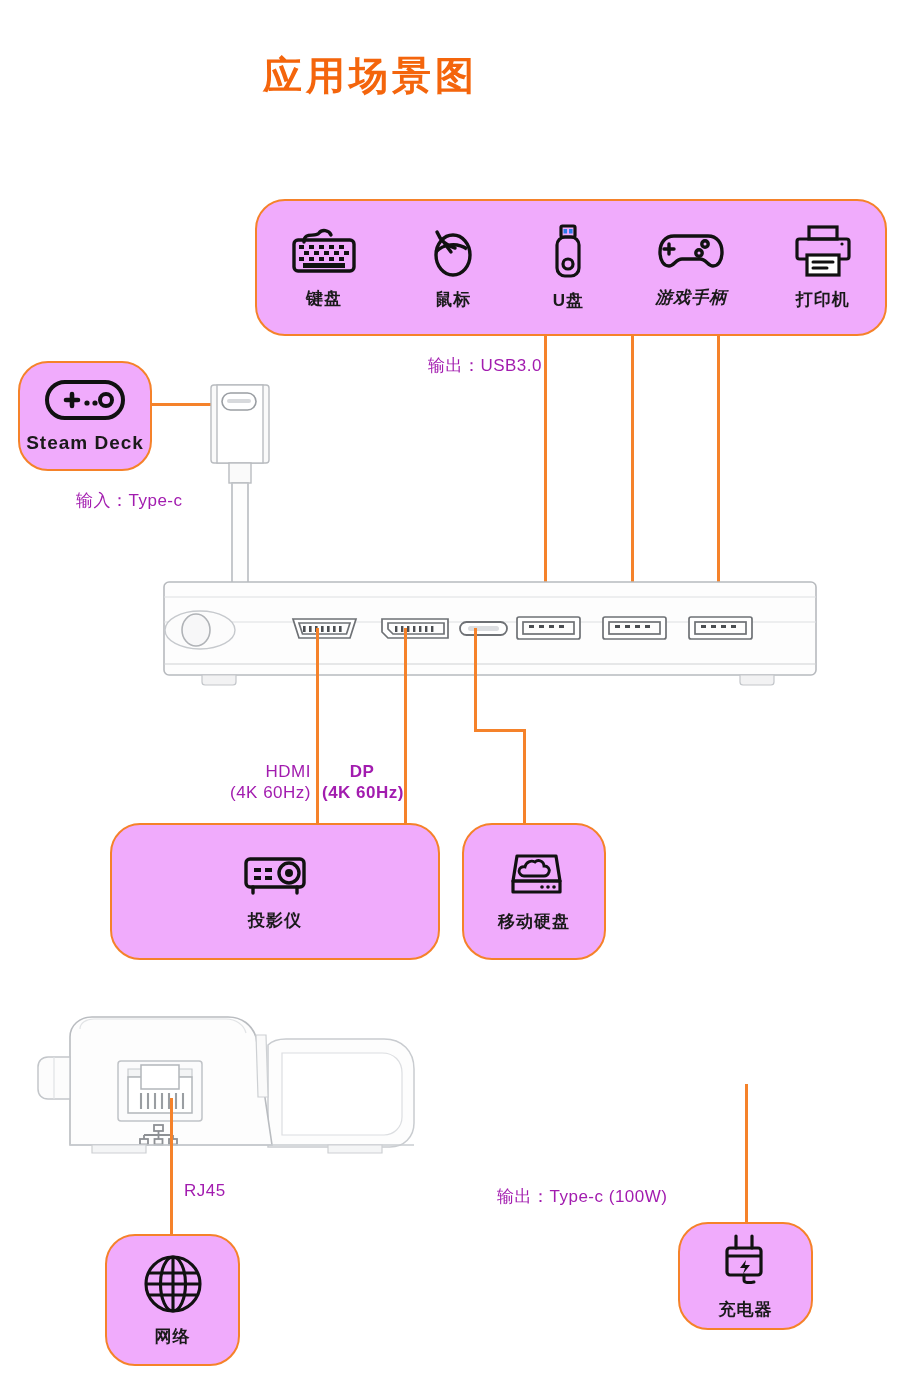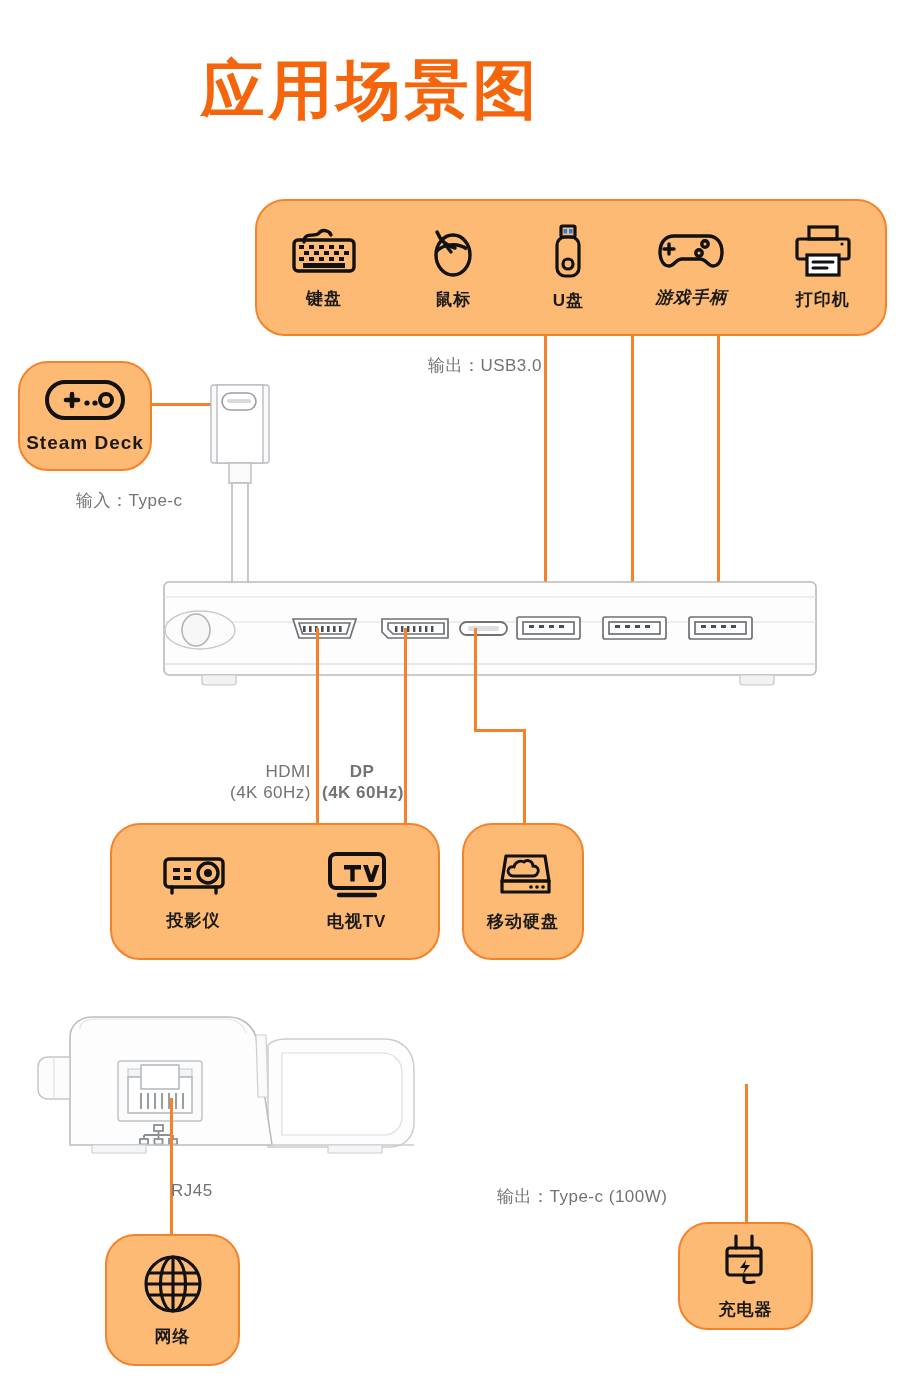--- a/index.html
+++ b/index.html
@@ -6,28 +6,28 @@
   body{
     width:900px;height:1399px;background:#ffffff;position:relative;
     font-family:"Liberation Sans","DejaVu Sans",sans-serif;
     -webkit-font-smoothing:antialiased;overflow:hidden;
   }
   #stage{position:absolute;inset:0;width:900px;height:1399px;}
 
   
   .title{
     position:absolute;left:0;top:55px;width:741px;text-align:center;
-    font-size:64px;font-weight:bold;letter-spacing:4px;color:#F4650C;
+    font-size:39px;font-weight:bold;letter-spacing:4px;color:#F4650C;
     line-height:1.1;
   }
 
   
   .group-box{
     position:absolute;border:2px solid #F5822A;border-radius:30px;
-    background:#fdba74;box-sizing:border-box;
+    background:#f0abfc;box-sizing:border-box;
   }
   .group-row{
     position:absolute;inset:0;display:flex;align-items:center;
     justify-content:space-around;
   }
   .device{
     display:flex;flex-direction:column;align-items:center;justify-content:center;
     gap:6px;
   }
   .device .ic{display:block;}
@@ -35,21 +35,21 @@
     font-size:17px;font-weight:bold;color:#1a1a1a;white-space:nowrap;
     letter-spacing:1px;
   }
 
   
   .vline{position:absolute;width:3px;background:#F5822A;}
   .hline{position:absolute;height:3px;background:#F5822A;}
 
   
   .cap{
-    position:absolute;color:#737373;font-size:17px;white-space:nowrap;
+    position:absolute;color:#a21caf;font-size:17px;white-space:nowrap;
     letter-spacing:0.5px;line-height:1.25;
   }
   .cap.center{text-align:center;}
   .cap.right{text-align:right;}
 
   
   .dock-wrap{position:absolute;}
   .sv{display:block;}
 </style>
 </head>
@@ -288,38 +288,25 @@
               <rect x="12" y="25" width="7" height="4"></rect>
                 <rect x="23" y="25" width="7" height="4"></rect>
             </g>
             <path d="M11 36 V42 M55 36 V42" stroke-linecap="round"></path>
           </svg>
         </span>
         <span class="lab">投影仪</span>
       </div>
 
 
-      <div class="device" style="width:100px;">
-        <span class="ic">
-          <svg width="62" height="50" viewBox="0 0 62 50" fill="none" stroke="#111" stroke-width="4">
-            <rect x="4" y="4" width="54" height="34" rx="6"></rect>
-            <path d="M13 45 H49" stroke-linecap="round" stroke-width="4.4"></path>
-            <g fill="#111" stroke="none">
-              <path d="M18 15 h17 v4.4 h-6.3 v12 h-4.4 v-12 H18 z"></path>
-              <path d="M37 15 h4.8 l3.4 10 l3.4 -10 h4.8 l-6 17 h-4.4 z"></path>
-            </g>
-          </svg>
-        </span>
-        <span class="lab">电视TV</span>
-      </div>
-
-    </div>
-  </div>
-
-  <div class="group-box" style="left:462px;top:823px;width:122px;height:137px;">
+
+    </div>
+  </div>
+
+  <div class="group-box" style="left:462px;top:823px;width:144px;height:137px;">
     <div class="group-row">
       <div class="device">
         <span class="ic">
           <svg width="60" height="50" viewBox="0 0 60 50" fill="none" stroke="#111" stroke-width="3.2">
             <path d="M13 6 H52 L56 31 H9 Z" stroke-linejoin="round"></path>
             <path d="M9 31 H56 V42 H9 Z" stroke-linejoin="round"></path>
             <path d="M20 26 C17 26 15 23 15 21 C15 18 18 16 21 17 C22 12 27 10 31 12 C34 9 40 11 40 16 C44 16 46 19 45 22 C44 25 42 26 40 26 Z" stroke-width="2.8"></path>
             <g fill="#111" stroke="none">
               <circle cx="38" cy="37" r="1.8"></circle>
                 <circle cx="44" cy="37" r="1.8"></circle>
@@ -368,21 +355,21 @@
         <rect x="159" y="134" width="8" height="5.5"></rect>
       </g>
 
       <path d="M60 140 H404" stroke="#c9ccd0" stroke-width="1.5"></path>
       <path d="M82 140 h54 v8 h-54 z" fill="#f4f5f6" stroke="#cdd0d3" stroke-width="1.2"></path>
       <path d="M318 140 h54 v8 h-54 z" fill="#f4f5f6" stroke="#cdd0d3" stroke-width="1.2"></path>
     </svg>
   </div>
 
   <div class="vline" style="left:170px;top:1098px;height:142px;"></div>
-  <div class="cap" style="left:171px;top:1180px;">RJ45</div>
+  <div class="cap" style="left:184px;top:1180px;">RJ45</div>
 
   <div class="group-box" style="left:105px;top:1214px;width:135px;height:132px;margin-top:20px;">
     <div class="group-row">
       <div class="device">
         <span class="ic">
           <svg width="62" height="62" viewBox="0 0 62 62" fill="none" stroke="#111" stroke-width="3.1">
             <circle cx="31" cy="31" r="27"></circle>
             <ellipse cx="31" cy="31" rx="12.5" ry="27"></ellipse>
             <path d="M31 4 V58"></path>
             <path d="M6.5 20 H55.5 M4 31 H58 M6.5 42 H55.5"></path>

